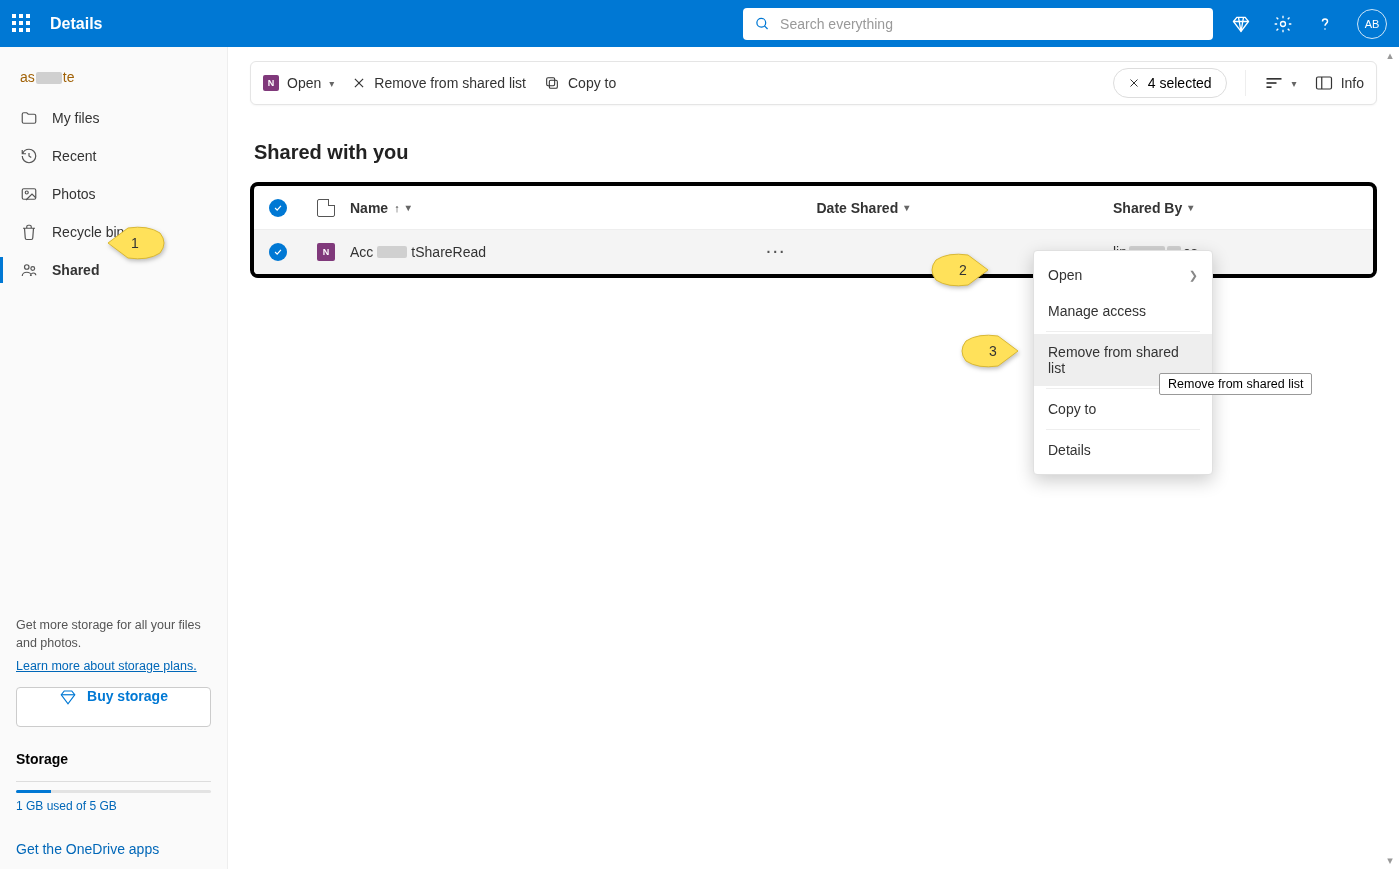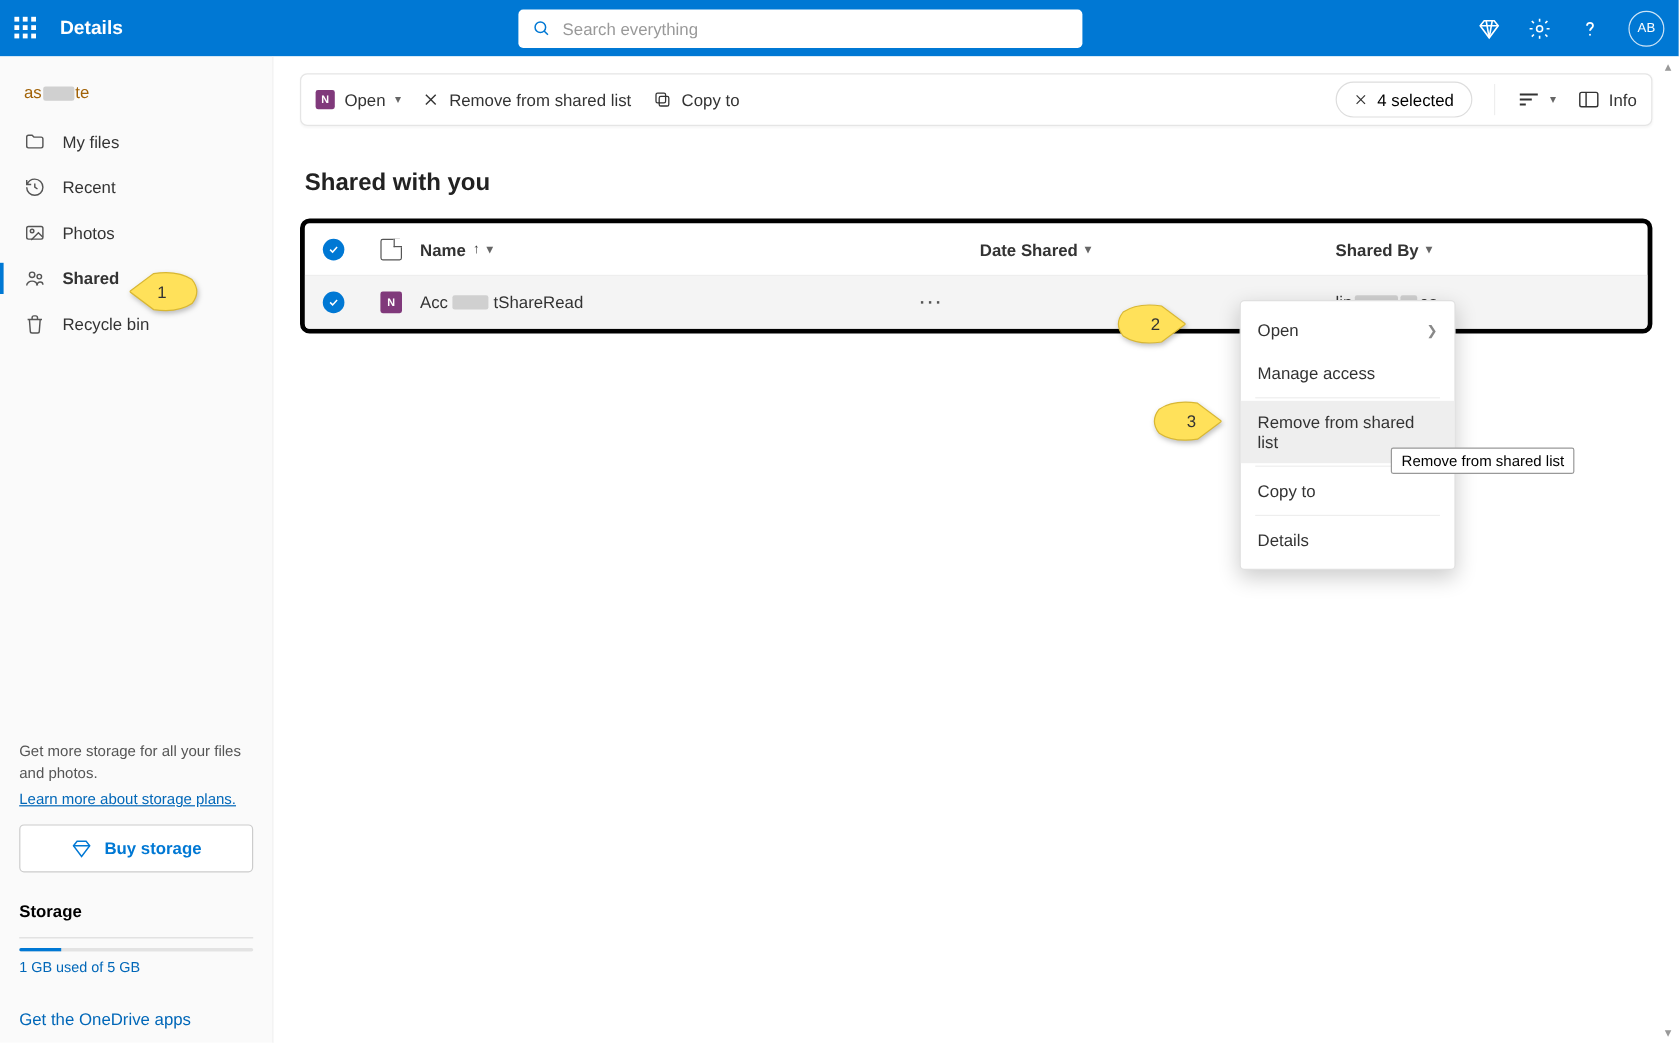--- a/index.html
+++ b/index.html
@@ -5,21 +5,21 @@
 * { margin: 0; padding: 0; box-sizing: border-box; font-family: "Segoe UI", Arial, sans-serif; }
 html, body { width: 1399px; height: 869px; overflow: hidden; background: #fff; }
 
 .topbar {
   height: 47px; background: #0078D4; color: #fff;
   display: flex; align-items: center; padding: 0 12px; gap: 18px;
 }
 .waffle { width: 20px; height: 20px; display: grid; grid-template-columns: repeat(3,4px); grid-template-rows: repeat(3,4px); gap: 3px; cursor: pointer; }
 .waffle i { background:#fff; width:4px; height:4px; display:block; }
 .brand { font-weight:600; font-size:16px; }
-.searchwrap { flex:1; display:flex; justify-content:center; }
+.searchwrap { flex:1; display:flex; justify-content:flex-end; }
 .searchbox {
   width: 470px; height: 32px; background:#fff; border-radius:4px;
   display:flex; align-items:center; padding:0 12px; gap:10px; color:#999;
 }
 .searchbox svg { width:16px; height:16px; }
 .searchbox input {
   border:none; outline:none; width:100%; font-size:14px; color:#333; background:transparent;
 }
 .searchbox input::placeholder { color:#999; }
 .top-icons { display:flex; align-items:center; gap:22px; }
@@ -33,21 +33,21 @@
 .user-label .redact { display:inline-block; width:26px; height:12px; background:#d0d0d0; border-radius:2px; vertical-align:middle; margin:0 1px; }
 .navlist { list-style:none; }
 .navitem { display:flex; align-items:center; gap:14px; padding:10px 20px; font-size:14px; color:#333; cursor:pointer; position:relative; }
 .navitem.active { font-weight:600; }
 .navitem.active::before { content:""; position:absolute; left:0; top:6px; bottom:6px; width:3px; background:#0078D4; }
 .navitem svg { width:18px; height:18px; stroke:#555; fill:none; }
 
 .side-bottom { margin-top:auto; padding:0 16px; }
 .storage-note { font-size:12.5px; color:#555; line-height:1.4; margin-bottom:4px; }
 .storage-link { font-size:12.5px; color:#0067b8; text-decoration:underline; cursor:pointer; display:inline-block; margin-bottom:14px; }
-.buy-btn { width:100%; border:1px solid #ccc; background:#fff; border-radius:4px; height:40px; display:flex; align-items:center; justify-content:center; gap:10px; color:#0078D4; font-size:14px; font-weight:600; cursor:pointer; }
+.buy-btn { width:100%; border:1px solid #ccc; background:#fff; border-radius:4px; height:40px; display:flex; justify-content:center; gap:10px; color:#0078D4; font-size:14px; font-weight:600; cursor:pointer; }
 .buy-btn svg { width:18px; height:18px; }
 .storage-heading { margin-top:24px; font-size:14px; font-weight:600; border-bottom:1px solid #ddd; padding-bottom:14px; }
 .storage-bar { height:3px; background:#e3e3e3; margin-top:8px; border-radius:2px; overflow:hidden; }
 .storage-bar i { display:block; height:100%; width:18%; background:#0078D4; }
 .storage-used { font-size:12px; color:#0067b8; margin-top:6px; cursor:pointer; }
 .get-apps { font-size:14px; color:#0067b8; margin-top:28px; cursor:pointer; }
 
 .main { flex:1; position:relative; background:#fff; padding:14px 22px 0 22px; overflow:auto; }
 .cmdbar {
   height:44px; border:1px solid #e5e5e5; border-radius:6px;
@@ -175,33 +175,33 @@
         <span>Recent</span>
       </li>
       <li class="navitem">
         <svg viewBox="0 0 24 24" stroke-width="1.6">
             <rect x="3" y="5" width="18" height="14" rx="2"></rect>
             <circle cx="9" cy="10" r="2"></circle>
             <path d="M21 17l-5-5-8 8"></path>
           </svg>
         <span>Photos</span>
       </li>
+      <li class="navitem">
+        <svg viewBox="0 0 24 24" stroke-width="1.6">
+            <path d="M4 7h16M9 7V5a2 2 0 012-2h2a2 2 0 012 2v2M6 7l1 13a2 2 0 002 2h6a2 2 0 002-2l1-13"></path>
+          </svg>
+        <span>Recycle bin</span>
+      </li>
       <li class="navitem active">
         <svg viewBox="0 0 24 24" stroke-width="1.6">
             <circle cx="9" cy="8" r="3"></circle>
             <circle cx="17" cy="10" r="2.5"></circle>
             <path d="M3 20c0-3 3-5 6-5s6 2 6 5M14 20c0-2 2-4 4-4s3 1 3 3"></path>
           </svg>
         <span>Shared</span>
-      </li>
-      <li class="navitem">
-        <svg viewBox="0 0 24 24" stroke-width="1.6">
-            <path d="M4 7h16M9 7V5a2 2 0 012-2h2a2 2 0 012 2v2M6 7l1 13a2 2 0 002 2h6a2 2 0 002-2l1-13"></path>
-          </svg>
-        <span>Recycle bin</span>
       </li>
     </ul>
 
     <div class="side-bottom">
       <div class="storage-note">Get more storage for all your files and photos.</div>
       <a class="storage-link">Learn more about storage plans.</a>
       <button class="buy-btn">
         <svg viewBox="0 0 24 24" fill="none" stroke="#0078D4" stroke-width="1.6">
             <path d="M3 9l4-5h10l4 5-9 12L3 9z"></path>
             <path d="M3 9h18"></path>

